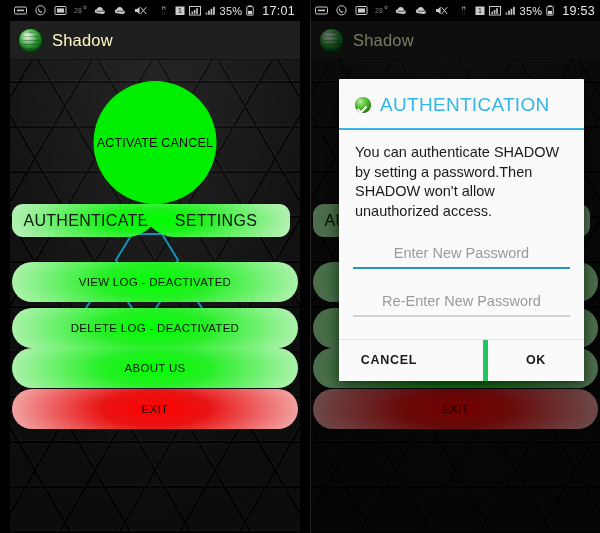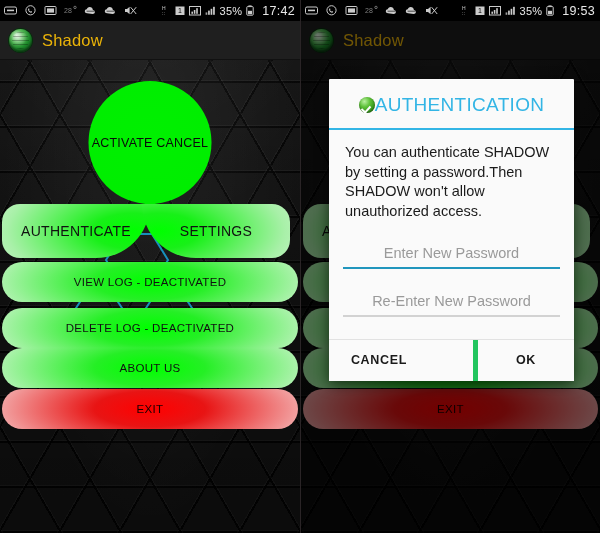--- a/index.html
+++ b/index.html
@@ -4,21 +4,21 @@
 <style>
   * { margin:0; padding:0; box-sizing:border-box; }
   html,body{ background:#000; }
   body{
     width:600px; height:533px;
     font-family:"Liberation Sans", sans-serif;
     overflow:hidden;
   }
   .frame{ position:relative; width:600px; height:533px; display:flex; }
 
-  .screen{ position:relative; width:300px; height:533px; overflow:hidden; background:#0c0c0c; }
+  .screen{ position:relative; width:300px; height:533px; overflow:hidden; background:#0c0c0c;margin-left:10px; }
   .screen.right{ border-left:1px solid #2a2426; }
 
   
   .hexbg{
     position:absolute; inset:0;
     background-color:#151515;
     background-image:
       radial-gradient(circle at 50% 0%, rgba(255,255,255,0.05) 0%, rgba(255,255,255,0) 62%),
       repeating-linear-gradient(60deg,  rgba(0,0,0,0.85) 0 2px, rgba(255,255,255,0.045) 2px 3px, rgba(0,0,0,0) 3px 52px),
       repeating-linear-gradient(-60deg, rgba(0,0,0,0.85) 0 2px, rgba(255,255,255,0.045) 2px 3px, rgba(0,0,0,0) 3px 52px),
@@ -62,21 +62,21 @@
     box-shadow:0 0 0 1px #062f0c, inset 0 -2px 3px rgba(0,0,0,.55);
     position:relative; flex:0 0 auto;
   }
   .appicon:after{
     content:""; position:absolute; left:3px; top:3px; width:17px; height:17px;
     border-radius:50%;
     background:
       repeating-linear-gradient(0deg, rgba(0,0,0,.28) 0 1px, rgba(0,0,0,0) 1px 4px),
       radial-gradient(circle at 38% 30%, rgba(255,255,255,.55), rgba(255,255,255,0) 55%);
   }
-  .apptitle{ color:#eab308; font-size:16.5px; font-weight:400; letter-spacing:.2px; }
+  .apptitle{ color:#fef9c3; font-size:16.5px; font-weight:400; letter-spacing:.2px; }
 
   
   .content{ position:absolute; left:0; right:0; top:60px; bottom:0; z-index:4; }
 
   
   .bigcircle{
     position:absolute; left:50%; transform:translateX(-50%);
     top:21px; width:123px; height:123px; border-radius:50%;
     display:flex; align-items:center; justify-content:center;
     color:#0a0a0a; font-size:12.5px; font-weight:400; letter-spacing:.2px;
@@ -87,23 +87,23 @@
 
   
   .stem{
     position:absolute; left:50%; transform:translateX(-50%);
     top:136px; width:22px; height:22px;
   }
 
   
   .halfrow{ position:absolute; left:0; right:0; top:144px; height:46px; }
   .halfbtn{
-    position:absolute; top:0; height:54px; width:148px;
+    position:absolute; top:0; height:33px; width:148px;
     display:flex; align-items:center; justify-content:center;
-    font-size:14px; color:#111; letter-spacing:.3px;
+    font-size:16px; color:#111; letter-spacing:.3px;
   }
   .halfbtn.left{
     left:2px;
     border-radius:20px 0 60px 20px;
     background:radial-gradient(ellipse 120% 150% at 88% 50%, #00ff00 0%, #18f018 22%, #a8f0a8 70%, #dff7df 100%);
   }
   .halfbtn.right{
     right:10px;
     border-radius:0 20px 20px 60px;
     background:radial-gradient(ellipse 120% 150% at 12% 50%, #00ff00 0%, #18f018 22%, #a8f0a8 70%, #dff7df 100%);
@@ -134,24 +134,23 @@
   
   .dialog{
     position:absolute; z-index:9;
     left:28px; top:79px; width:245px;
     background:#fafafa;
     box-shadow:0 3px 14px rgba(0,0,0,.6);
     border-radius:1px;
     display:flex; flex-direction:column;
   }
   .dlg-head{
-    display:flex; align-items:center; 
+    display:flex; align-items:center; gap:9px;
     padding:15px 16px 12px 16px;
     border-bottom:2px solid #33b5e5;
-    justify-content:center;
   }
   .dlg-icon{
     width:16px; height:16px; border-radius:50%; flex:0 0 auto;
     background:radial-gradient(circle at 34% 28%, #b9f0a0 0%, #5fc23a 35%, #2f8f16 75%, #1d6a0c 100%);
     box-shadow:inset 0 -1px 2px rgba(0,0,0,.4);
     position:relative;
   }
   .dlg-icon:after{
     content:""; position:absolute; left:4px; top:7px;
     width:4px; height:7px; border:solid #fff; border-width:0 2px 2px 0;
@@ -243,21 +242,21 @@
               <rect x="3.1" y="5.6" width="1.7" height="4.2" fill="#ddd"></rect>
               <rect x="5.6" y="3.8" width="1.7" height="6" fill="#ddd"></rect>
               <rect x="8.1" y="1.8" width="1.7" height="8" fill="#ddd"></rect>
             </svg></span>
         <span class="sb-batt">35%</span>
         <span class="ic" style="width:8px"><svg width="8" height="11" viewBox="0 0 8 11">
               <rect x="2.4" y="0.4" width="3.2" height="1.2" fill="#ddd"></rect>
               <rect x="0.8" y="1.6" width="6.4" height="8.6" rx="0.8" fill="none" stroke="#ddd" stroke-width="1"></rect>
               <rect x="2" y="5.8" width="4" height="3.4" fill="#ddd"></rect>
             </svg></span>
-        <span class="sb-clock">17:42</span>
+        <span class="sb-clock">17:01</span>
       </div>
     </div>
 
     <div class="actionbar">
       <span class="appicon"></span>
       <span class="apptitle">Shadow</span>
     </div>
 
     <div class="content">
 

